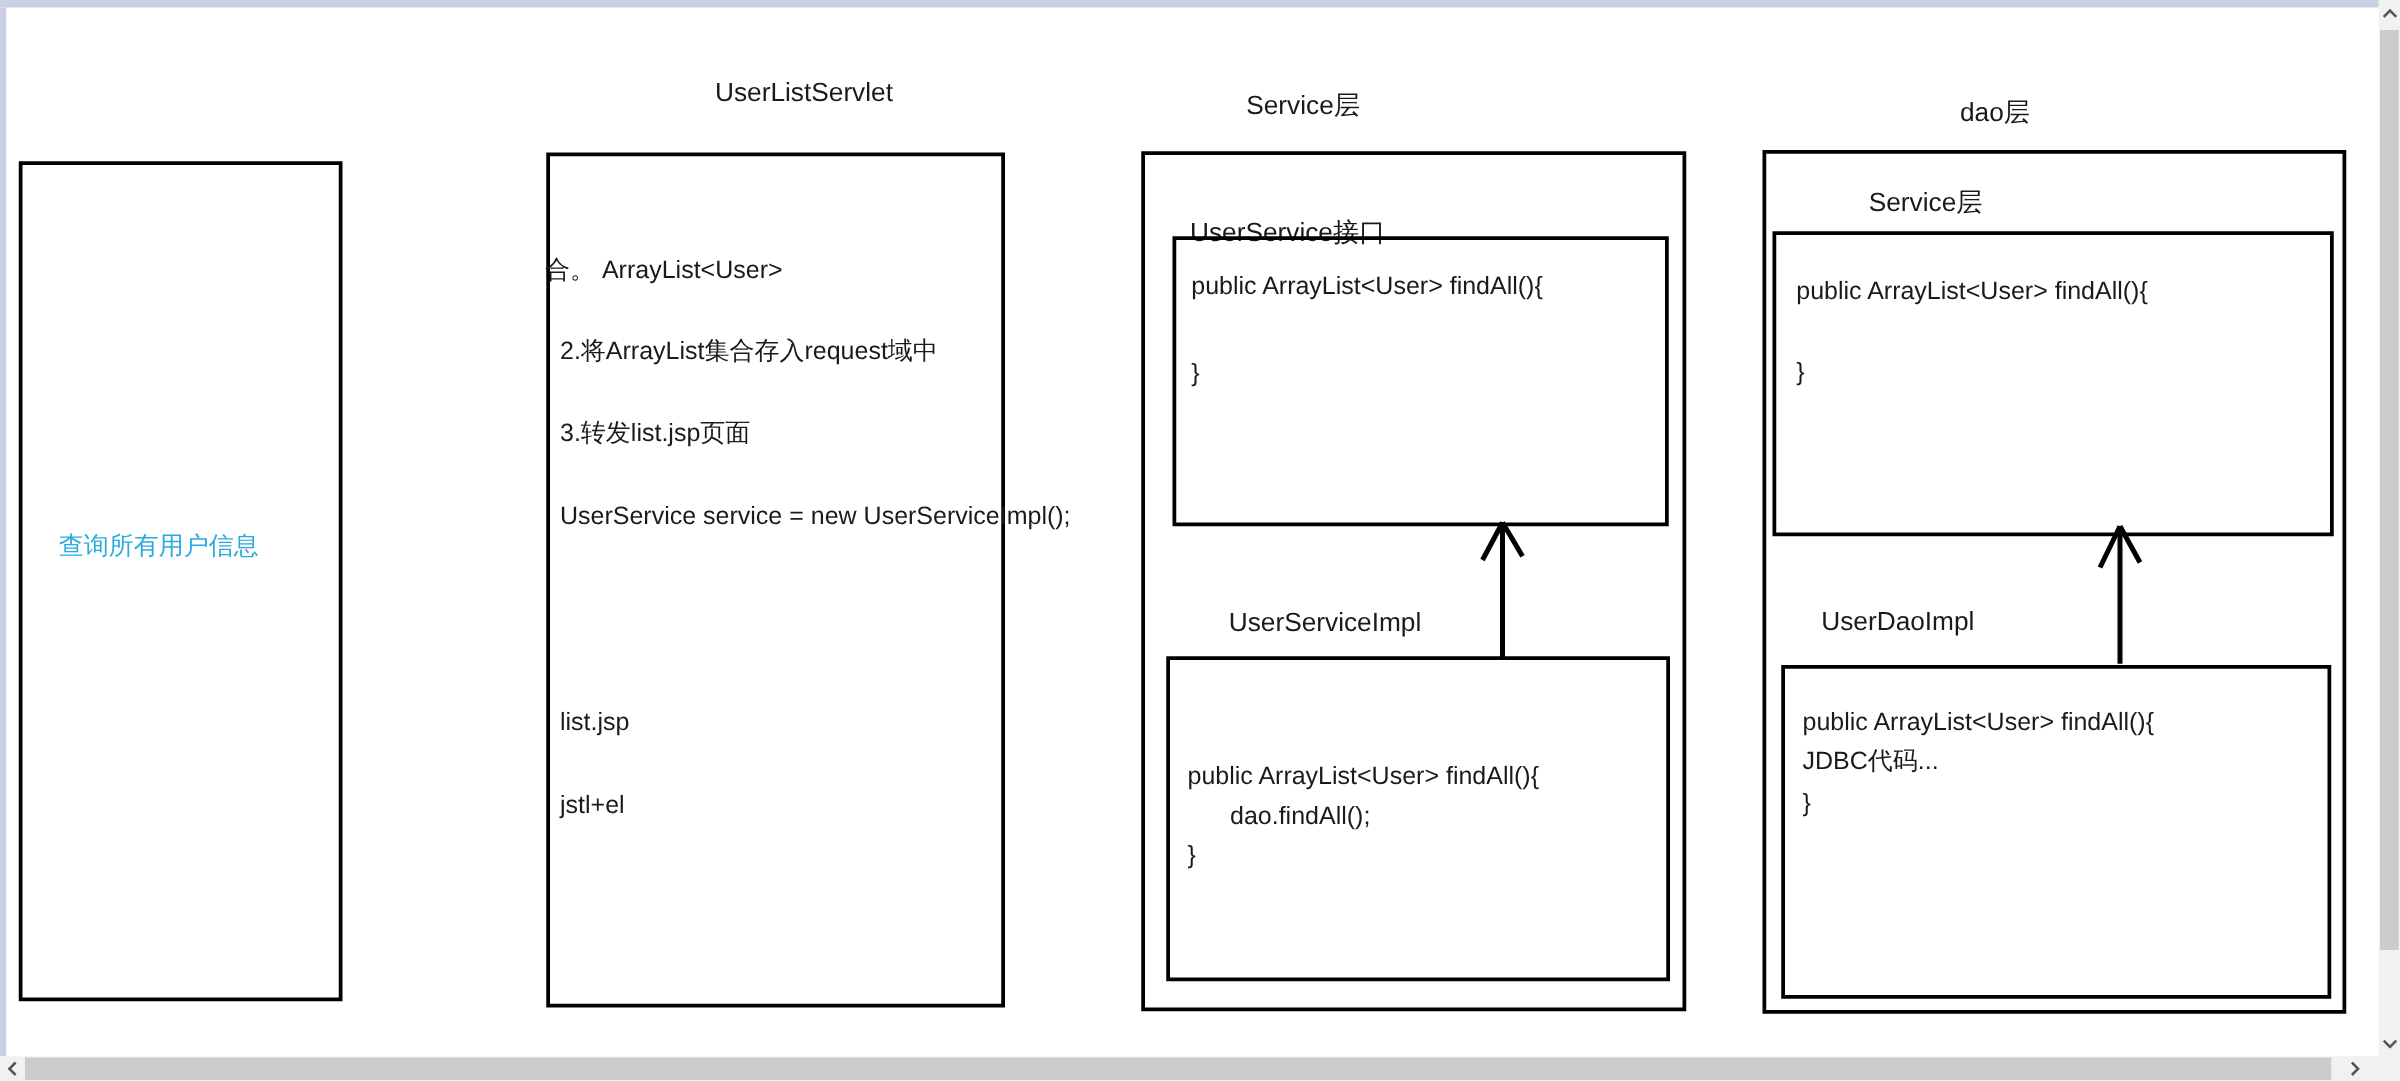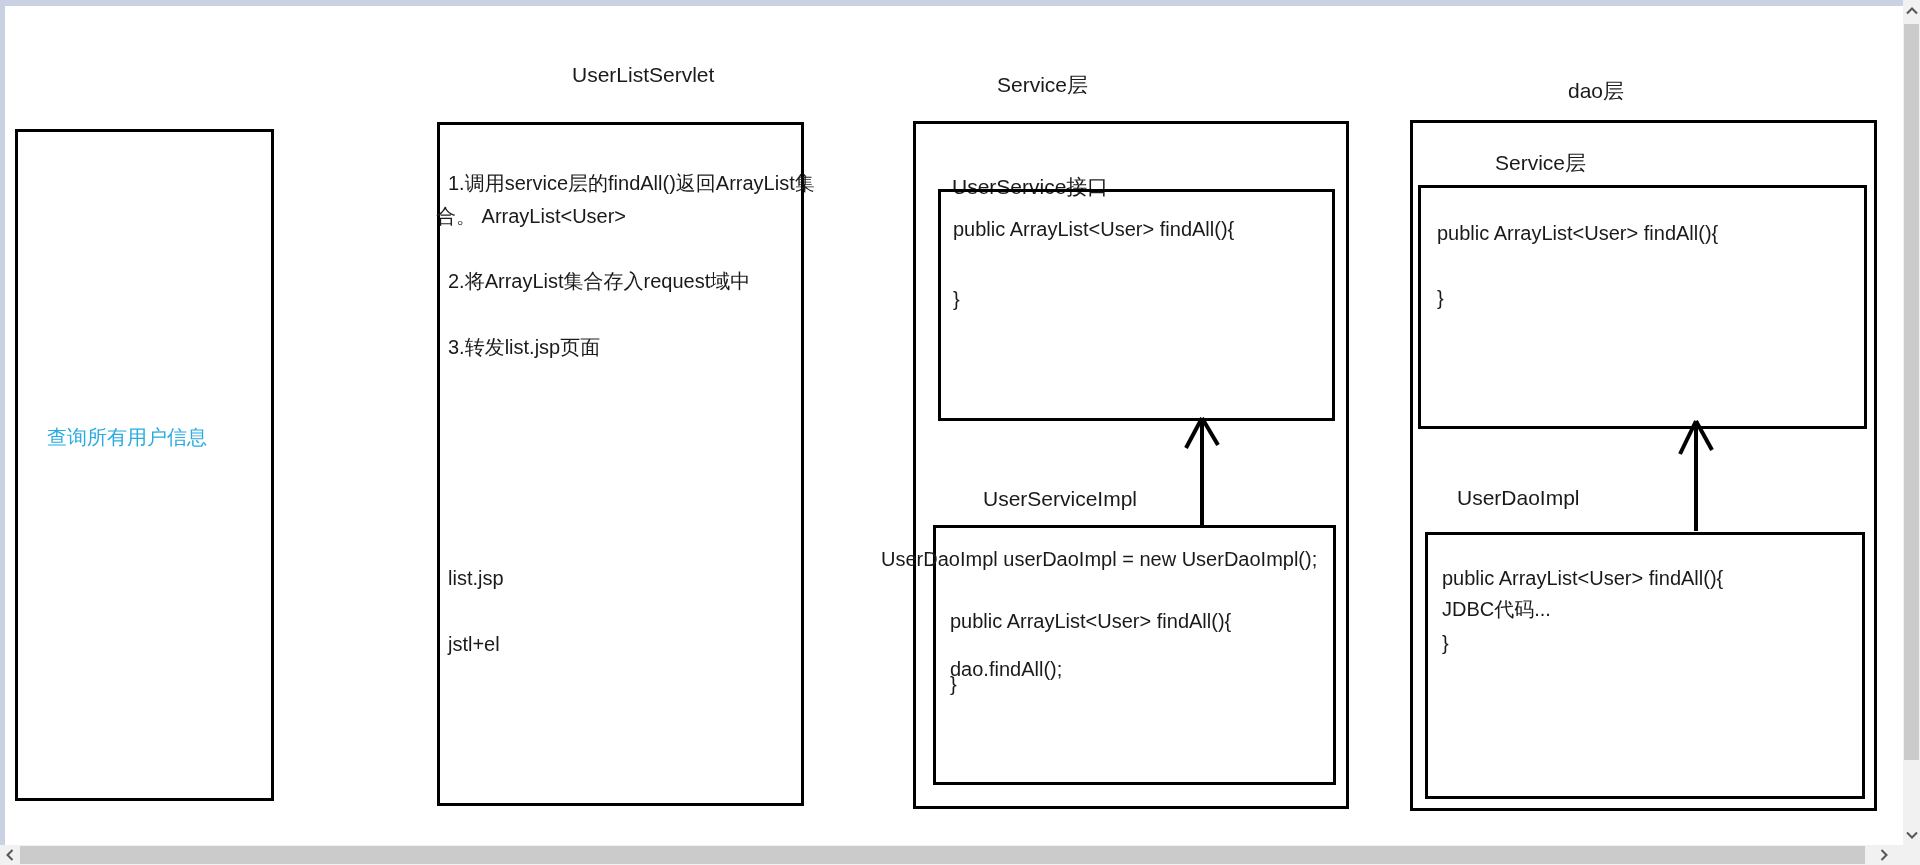--- a/index.html
+++ b/index.html
@@ -57,45 +57,44 @@
           <polyline points="1.5,1 6.5,6 1.5,11" fill="none" stroke="#565656" stroke-width="2"></polyline>
         </svg>
     </div>
   </div>
 
   <div class="box" style="left:15px;top:129px;width:253px;height:666px;"></div>
   <div class="txt blue" style="left:47px;top:424px;">查询所有用户信息</div>
 
   <div class="title" style="left:572px;top:62px;">UserListServlet</div>
   <div class="box" style="left:437px;top:122px;width:361px;height:678px;"></div>
-  <div class="txt" style="left:448px;top:170px;">1.调用service层的findAll()返回ArrayList集</div>
   <div class="txt" style="left:436px;top:203px;">合。 ArrayList&lt;User&gt;</div>
   <div class="txt" style="left:448px;top:268px;">2.将ArrayList集合存入request域中</div>
   <div class="txt" style="left:448px;top:334px;">3.转发list.jsp页面</div>
+  <div class="txt" style="left:448px;top:400px;">UserService service = new UserServiceImpl();</div>
   <div class="txt" style="left:448px;top:565px;">list.jsp</div>
   <div class="txt" style="left:448px;top:631px;">jstl+el</div>
 
   <div class="title" style="left:997px;top:72px;">Service层</div>
   <div class="box" style="left:913px;top:121px;width:430px;height:682px;"></div>
   <div class="title" style="left:952px;top:158px;margin-top:16px;">UserService接口</div>
   <div class="box" style="left:938px;top:189px;width:391px;height:226px;"></div>
   <div class="txt" style="left:953px;top:216px;">public ArrayList&lt;User&gt; findAll(){</div>
   <div class="txt" style="left:953px;top:286px;">}</div>
 
   <svg class="arrow" style="left:1182px;top:415px;" width="40" height="114" viewBox="0 0 40 114">
     <line x1="20" y1="3" x2="20" y2="113" stroke="#000" stroke-width="4"></line>
     <line x1="20" y1="3" x2="4" y2="33" stroke="#000" stroke-width="4"></line>
     <line x1="20" y1="3" x2="36" y2="30" stroke="#000" stroke-width="4"></line>
   </svg>
 
   <div class="title" style="left:983px;top:486px;text-align:center;">UserServiceImpl</div>
   <div class="box" style="left:933px;top:525px;width:397px;height:254px;"></div>
-  <div class="txt" style="left:881px;top:546px;">UserDaoImpl userDaoImpl = new UserDaoImpl();</div>
   <div class="txt" style="left:950px;top:608px;">public ArrayList&lt;User&gt; findAll(){</div>
-  <div class="txt" style="left:950px;top:640px;margin-top:16px;">dao.findAll();</div>
+  <div class="txt" style="left:984px;top:640px;">dao.findAll();</div>
   <div class="txt" style="left:950px;top:671px;">}</div>
 
   <div class="title" style="left:1568px;top:78px;">dao层</div>
   <div class="box" style="left:1410px;top:120px;width:461px;height:685px;"></div>
   <div class="title" style="left:1495px;top:150px;">Service层</div>
   <div class="box" style="left:1418px;top:185px;width:443px;height:238px;"></div>
   <div class="txt" style="left:1437px;top:220px;">public ArrayList&lt;User&gt; findAll(){</div>
   <div class="txt" style="left:1437px;top:285px;">}</div>
 
   <svg class="arrow" style="left:1676px;top:418px;" width="40" height="114" viewBox="0 0 40 114">

